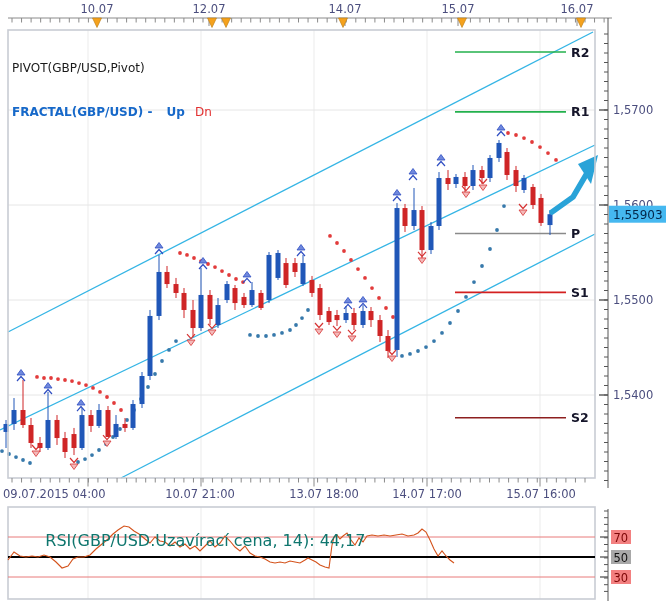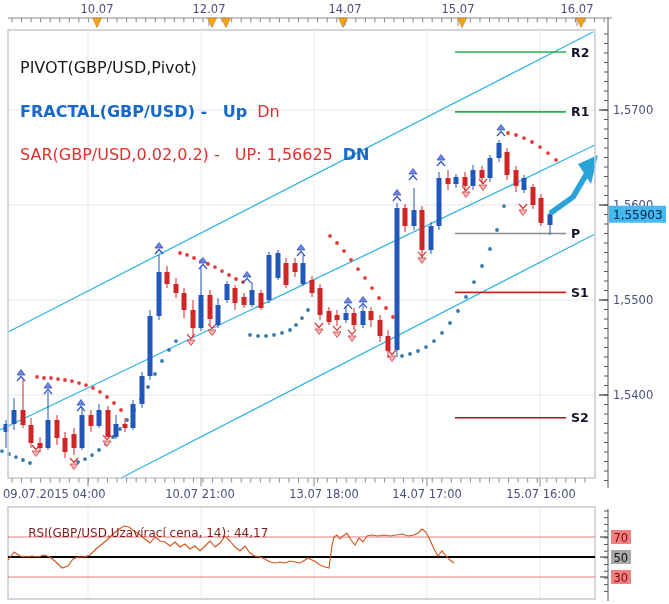--- a/index.html
+++ b/index.html
@@ -1,24 +1,24 @@
 <!DOCTYPE html>
 <html><head>
 <meta charset="utf-8">
 <style>
   html,body{margin:0;padding:0;background:#ffffff;}
   .stage{position:relative;width:669px;height:604px;background:#fff;overflow:hidden;
          font-family:"DejaVu Sans","Liberation Sans",sans-serif;}
   svg text{font-family:"DejaVu Sans","Liberation Sans",sans-serif;}
-  .legend{position:absolute;left:20px;top:32px;font-size:16px;line-height:14.5px;white-space:pre;}
+  .legend{position:absolute;left:12px;top:32px;font-size:12px;line-height:14.5px;white-space:pre;}
   .legend .l1{color:#1a1a1a;}
   .blu{color:#1668c9;font-weight:bold;}
   .red{color:#e22f2f;}
   .gap{display:inline-block;width:10px;}
-  .rsi-legend{position:absolute;left:13px;top:512px;font-size:12px;color:#7f1d1d;white-space:pre;}
+  .rsi-legend{position:absolute;left:25px;top:512px;font-size:16px;color:#0f766e;white-space:pre;}
 </style>
 </head>
 <body>
 
 <div class="stage">
   <svg id="chart" width="669" height="604" viewBox="0 0 669 604">
       <g>
         <line x1="88" y1="30" x2="88" y2="478" stroke="#ebebeb"></line>
         <line x1="88" y1="507" x2="88" y2="599" stroke="#ebebeb"></line>
         <line x1="201" y1="30" x2="201" y2="478" stroke="#ebebeb"></line>
@@ -759,19 +759,18 @@
         <text x="613.5" y="561.5" font-size="11.5" fill="#111111">50</text>
         <line x1="600" y1="577" x2="608" y2="577" stroke="#555555" stroke-width="1.3"></line>
         <rect x="611" y="570" width="20" height="14" fill="#f38080"></rect>
         <text x="613.5" y="581.5" font-size="11.5" fill="#7c0606">30</text>
       </g>
     </svg>
 
   <div class="legend">
     <div class="l1"><span>PIVOT(GBP/USD,Pivot)</span></div>
     <div class="l2"><span class="blu">FRACTAL(GBP/USD) - </span><span class="gap"></span><span class="blu">Up</span><span class="gap"></span><span class="red">Dn</span></div>
-    <div class="l3"><span class="red">SAR(GBP/USD,0.02,0.2) - </span><span class="gap"></span><span class="red">UP: 1,56625</span><span class="gap"></span><span class="blu">DN</span></div>
   </div>
 
   <div class="rsi-legend">
     <span>RSI(GBP/USD.Uzavírací cena, 14): 44,17</span>
   </div>
 </div>
 
 </body></html>

